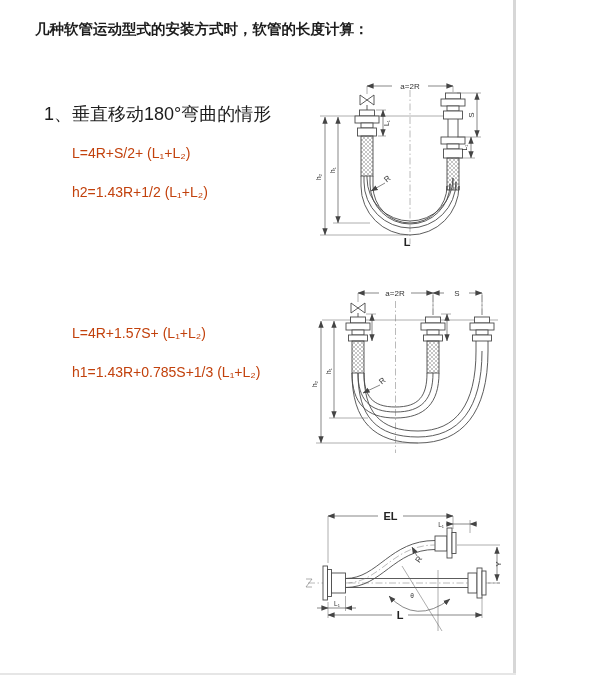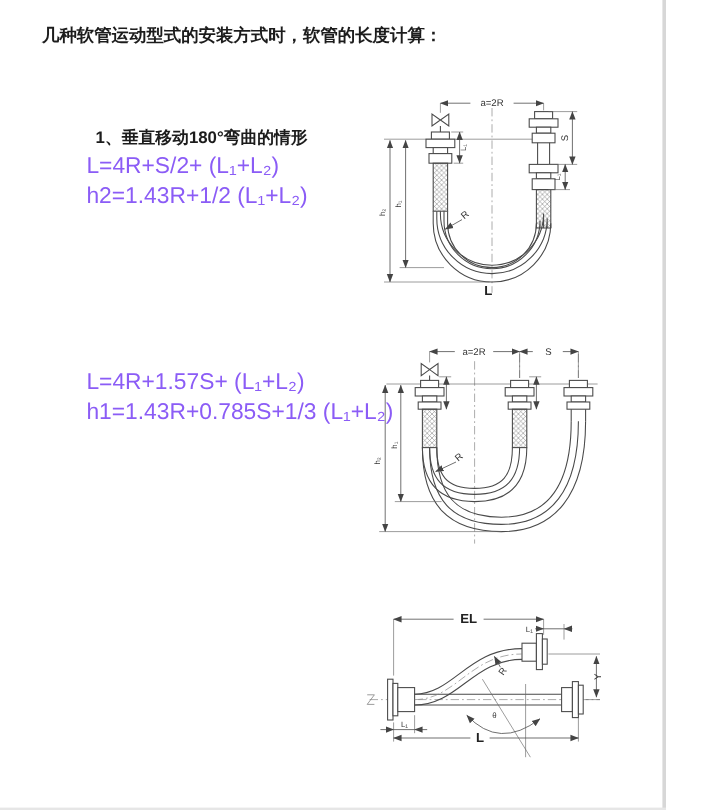--- a/index.html
+++ b/index.html
@@ -1,26 +1,26 @@
 <!DOCTYPE html>
 <html><head>
 <meta charset="utf-8">
 <style>
   html,body{margin:0;padding:0;background:#fff;}
   body{width:600px;height:675px;font-family:"Liberation Sans","DejaVu Sans",sans-serif;}
-  .page{position:relative;width:555px;height:675px;background:#ffffff;overflow:hidden;}
+  .page{position:relative;width:516px;height:675px;background:#ffffff;overflow:hidden;}
   .scan-edge-right{position:absolute;right:0;top:0;width:3px;height:100%;background:#d7d7d7;}
   .scan-edge-bottom{position:absolute;left:0;bottom:0;width:100%;height:2px;background:#e6e6e6;}
   .title{position:absolute;left:35px;top:20px;font-size:14.5px;font-weight:bold;color:#1c1c1c;}
   .section{position:absolute;color:#1c1c1c;}
   #s1{left:44px;top:105px;}
   #s2{left:44px;top:303px;}
   #s3{left:44px;top:518px;}
-  .heading{font-size:14px;font-weight:bold;line-height:18px;white-space:nowrap;text-align:right;}
-  .formula{font-size:19px;line-height:18px;margin:7px 0 0 28px;color:#8b5cf6;white-space:nowrap;}
+  .heading{font-size:18px;font-weight:normal;line-height:18px;white-space:nowrap;text-align:right;}
+  .formula{font-size:14px;line-height:18px;margin:21px 0 0 28px;color:#c2410c;white-space:nowrap;}
   .diag{position:absolute;}
   #d1{left:300px;top:74px;}
   #d2{left:300px;top:281px;}
   #d3{left:300px;top:503px;}
   svg text{font-family:"Liberation Sans","DejaVu Sans",sans-serif;fill:#333;}
   .lbl{font-size:8px;}
   .lbl-sm{font-size:6.5px;}
   .lbl-lg{font-size:11px;font-weight:600;fill:#222;}
   .ln{stroke:#4a4a4a;stroke-width:0.9;fill:none;}
   .thin{stroke:#6a6a6a;stroke-width:0.55;fill:none;}

